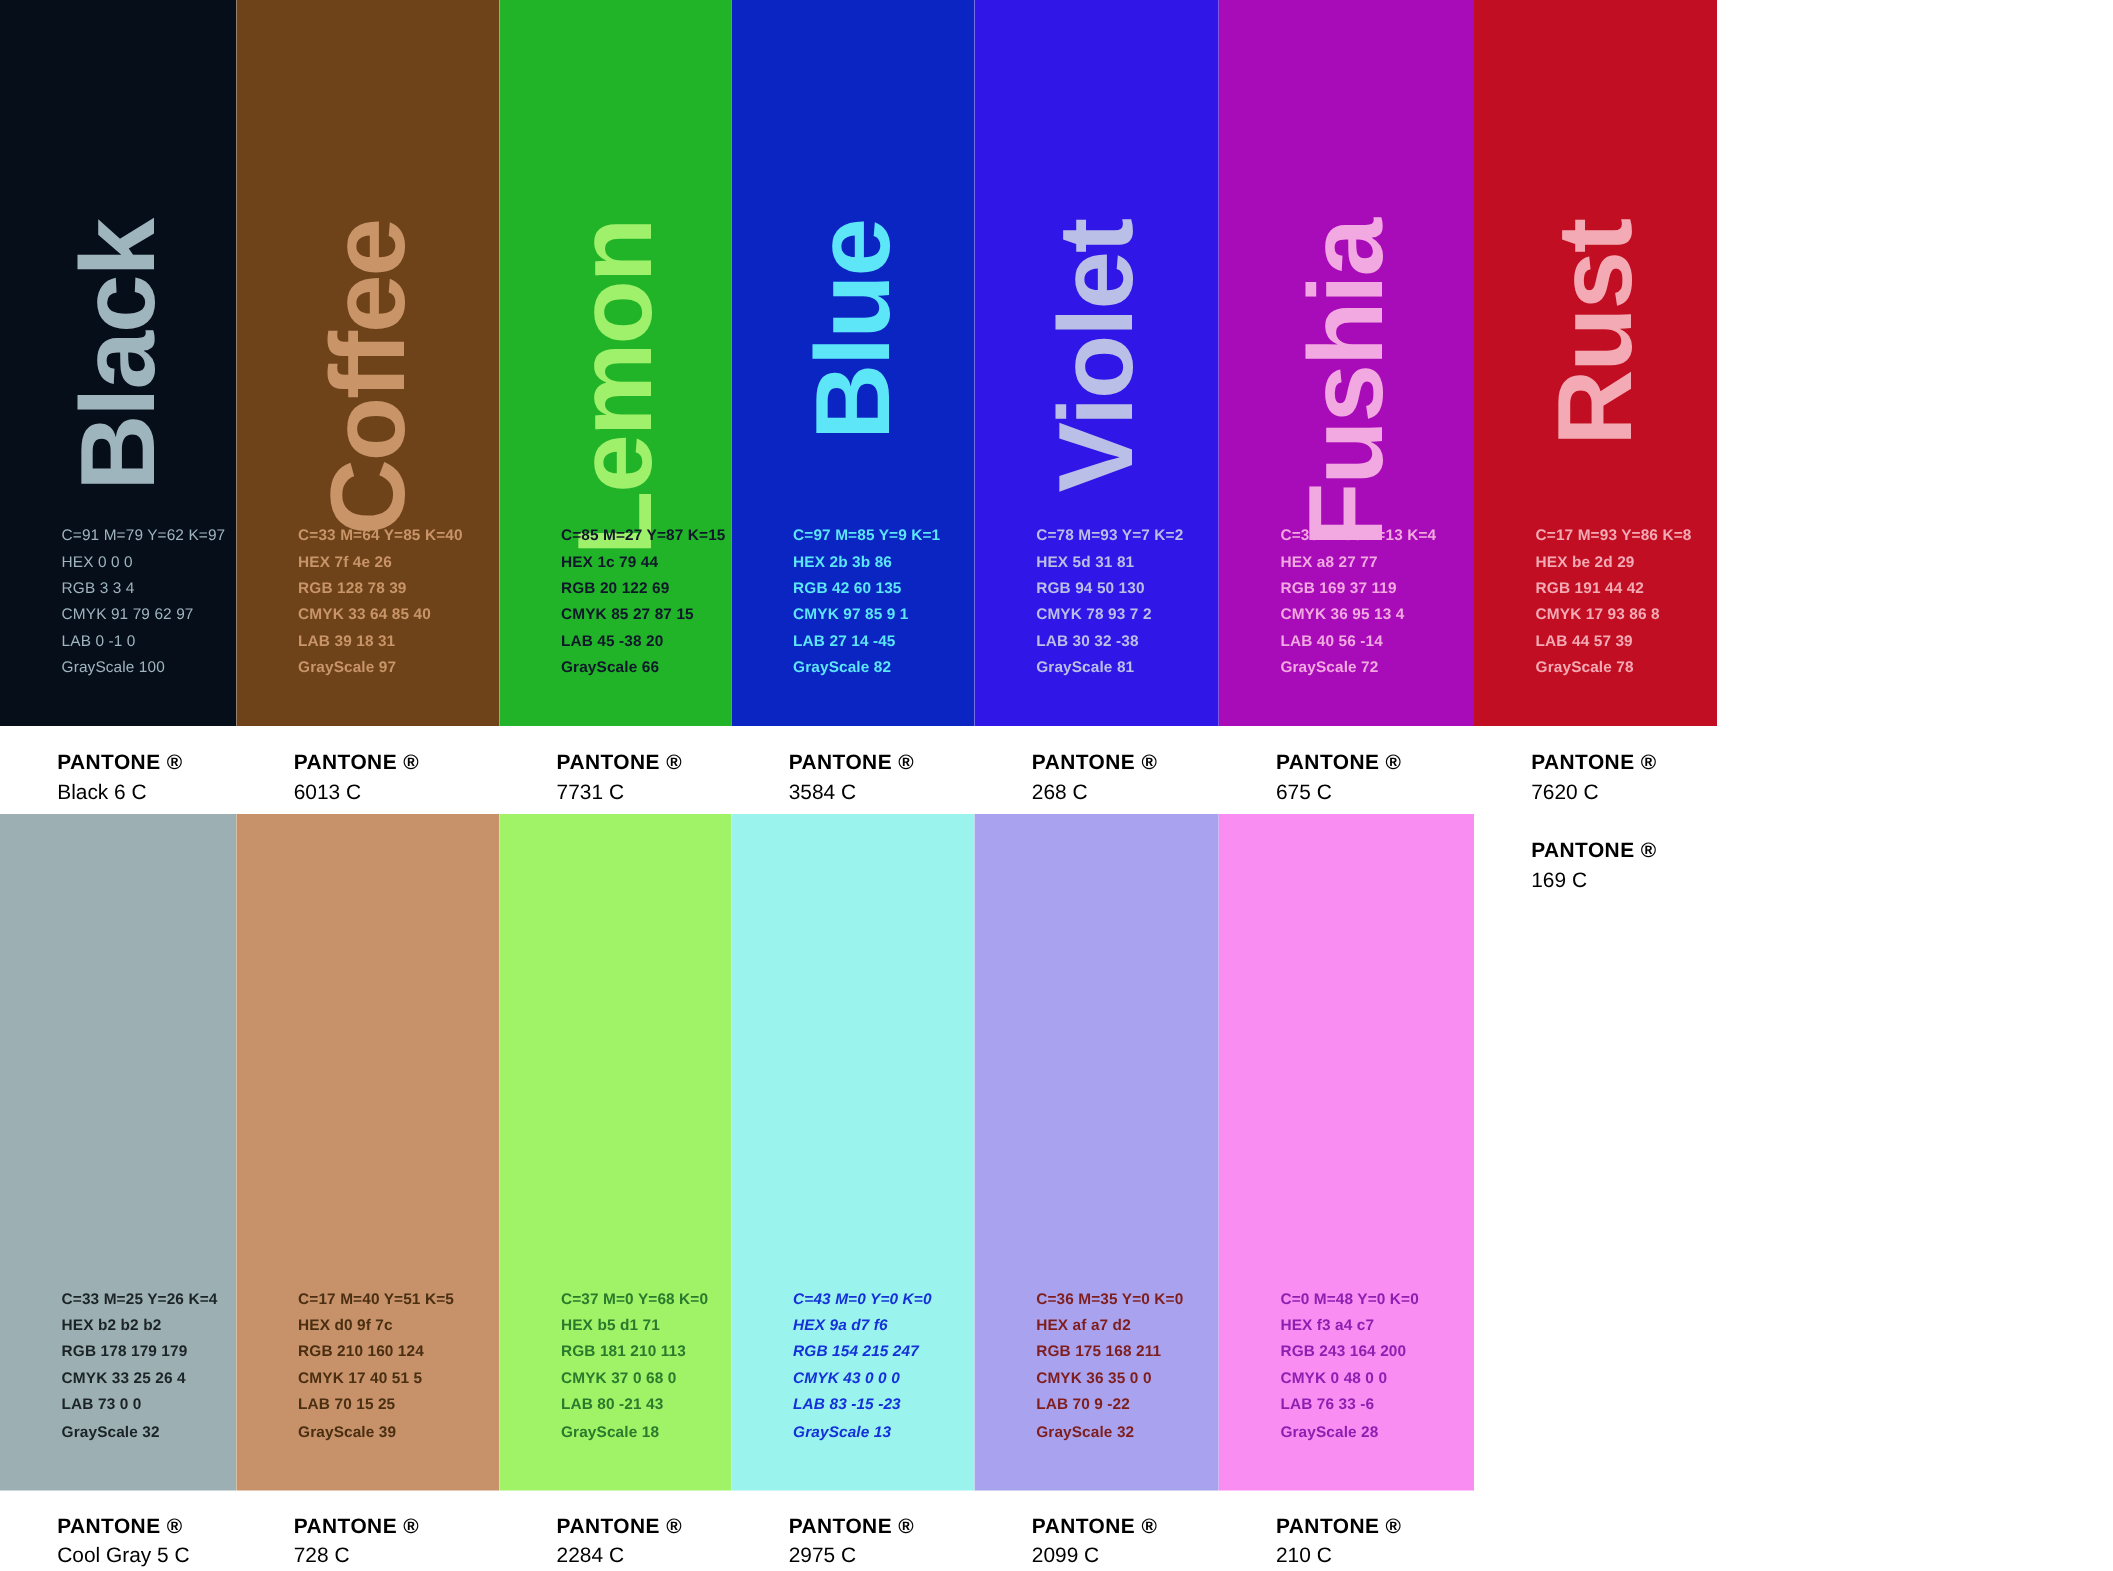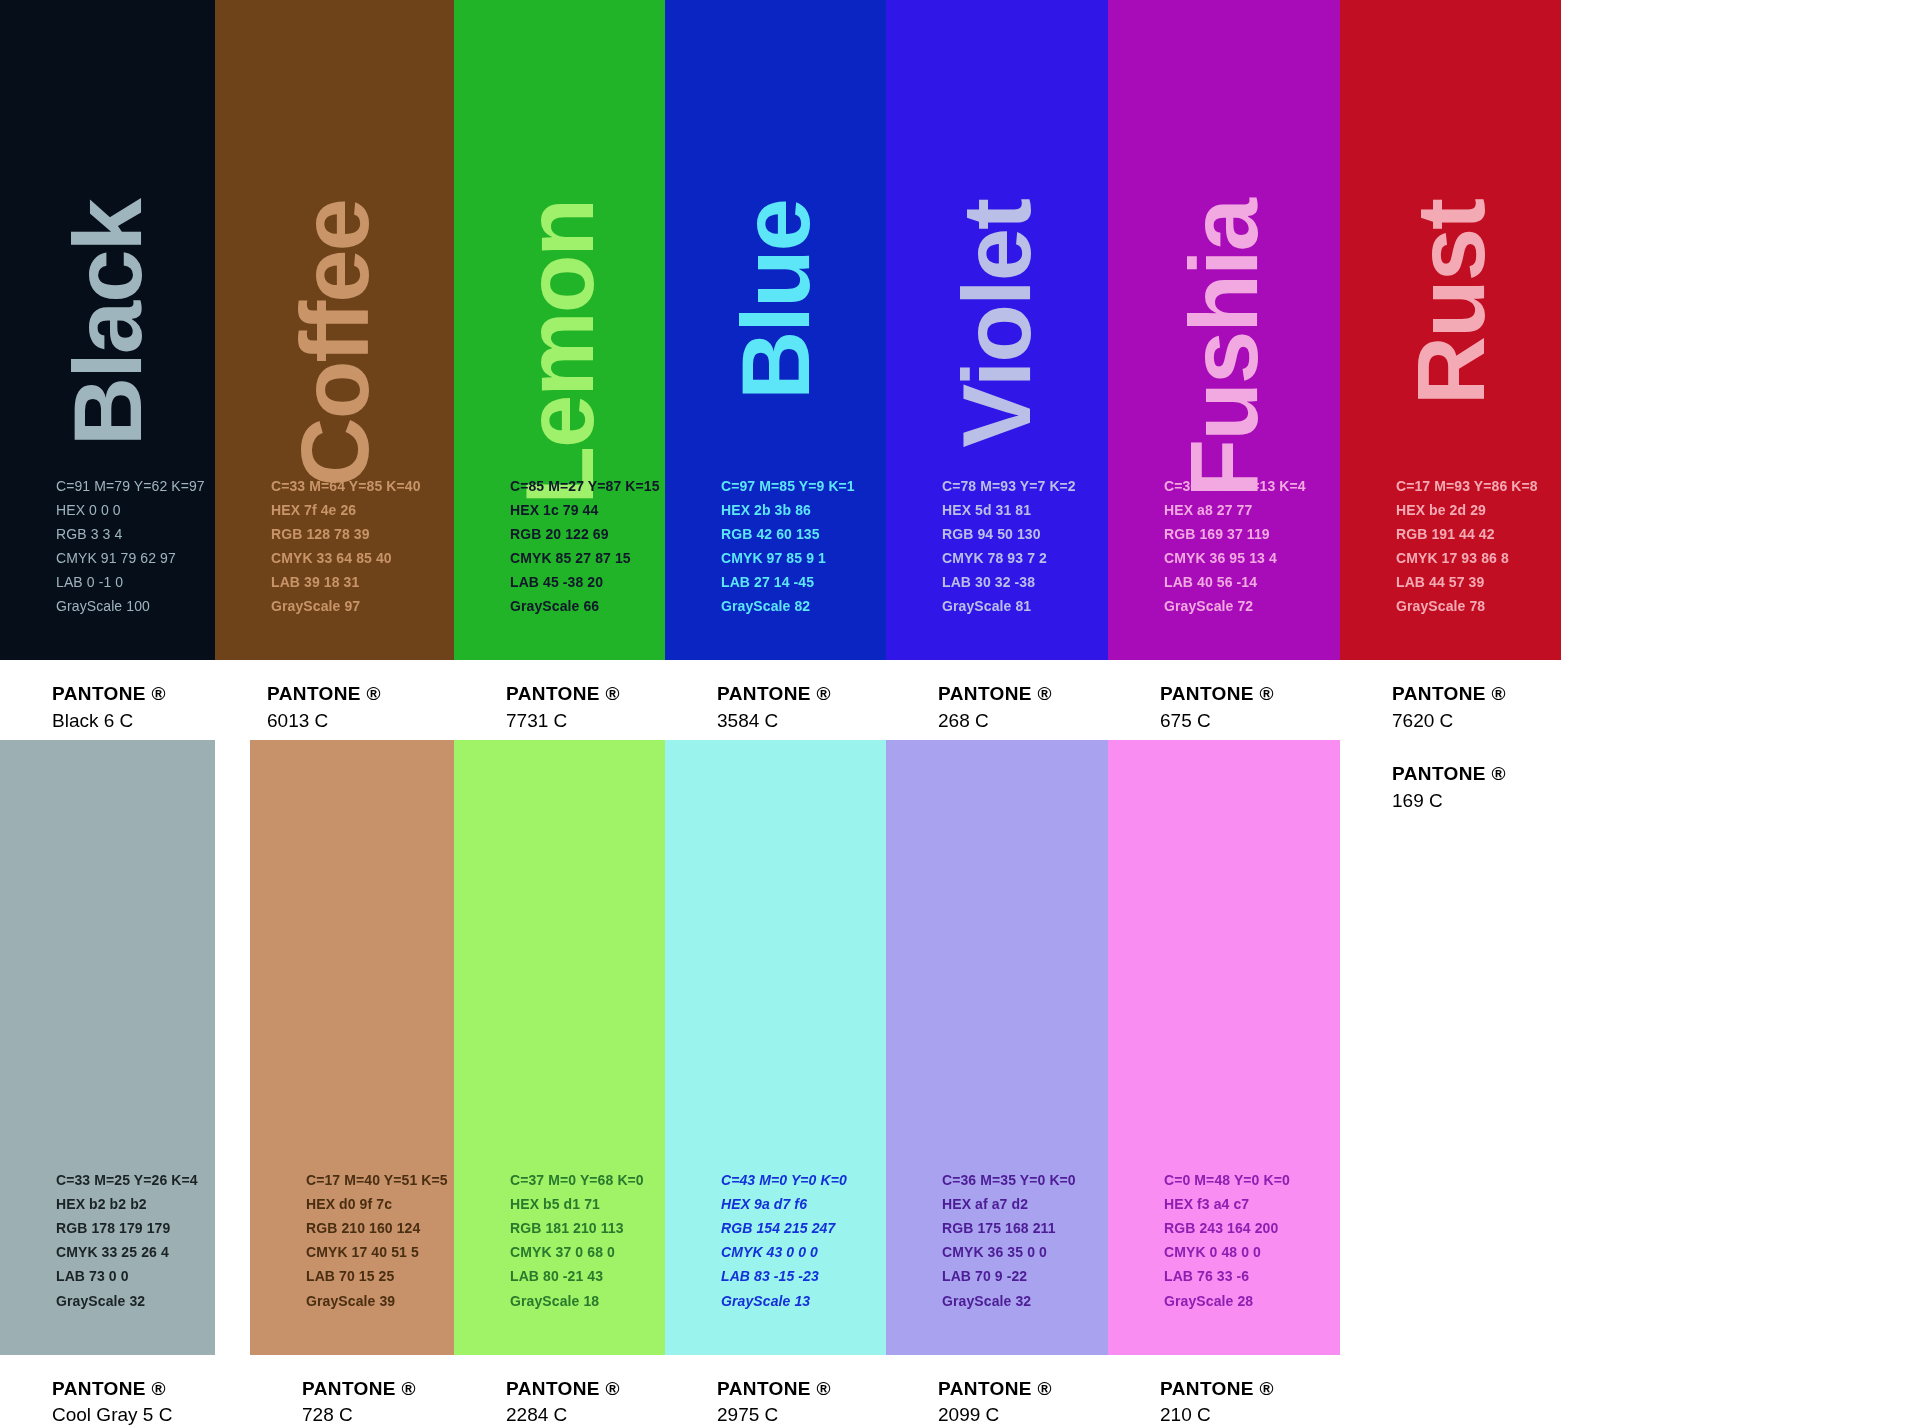--- a/index.html
+++ b/index.html
@@ -243,21 +243,21 @@
             <div>CMYK 33 25 26 4</div>
             <div>LAB 73 0 0</div>
             <div>GrayScale 32</div>
           </div>
         </div>
         <div class="cap">
           <div class="brand">PANTONE ®</div>
           <div class="pname">Cool Gray 5 C</div>
         </div>
       </div>
-      <div class="col" style="width: 239px; padding-left: 35px;">
+      <div class="col" style="width: 239px;">
         <div class="chip" style="background: rgb(199, 146, 105);">
           <div class="spec" style="color: rgb(74, 46, 18);">
             <div>C=17 M=40 Y=51 K=5</div>
             <div>HEX d0 9f 7c</div>
             <div>RGB 210 160 124</div>
             <div>CMYK 17 40 51 5</div>
             <div>LAB 70 15 25</div>
             <div>GrayScale 39</div>
           </div>
         </div>
@@ -293,21 +293,21 @@
             <div>GrayScale 13</div>
           </div>
         </div>
         <div class="cap">
           <div class="brand">PANTONE ®</div>
           <div class="pname">2975 C</div>
         </div>
       </div>
       <div class="col" style="width: 222px;">
         <div class="chip" style="background: rgb(169, 163, 239);">
-          <div class="spec" style="color: #4c1d95;">
+          <div class="spec" style="color: #7f1d1d;">
             <div>C=36 M=35 Y=0 K=0</div>
             <div>HEX af a7 d2</div>
             <div>RGB 175 168 211</div>
             <div>CMYK 36 35 0 0</div>
             <div>LAB 70 9 -22</div>
             <div>GrayScale 32</div>
           </div>
         </div>
         <div class="cap">
           <div class="brand">PANTONE ®</div>

